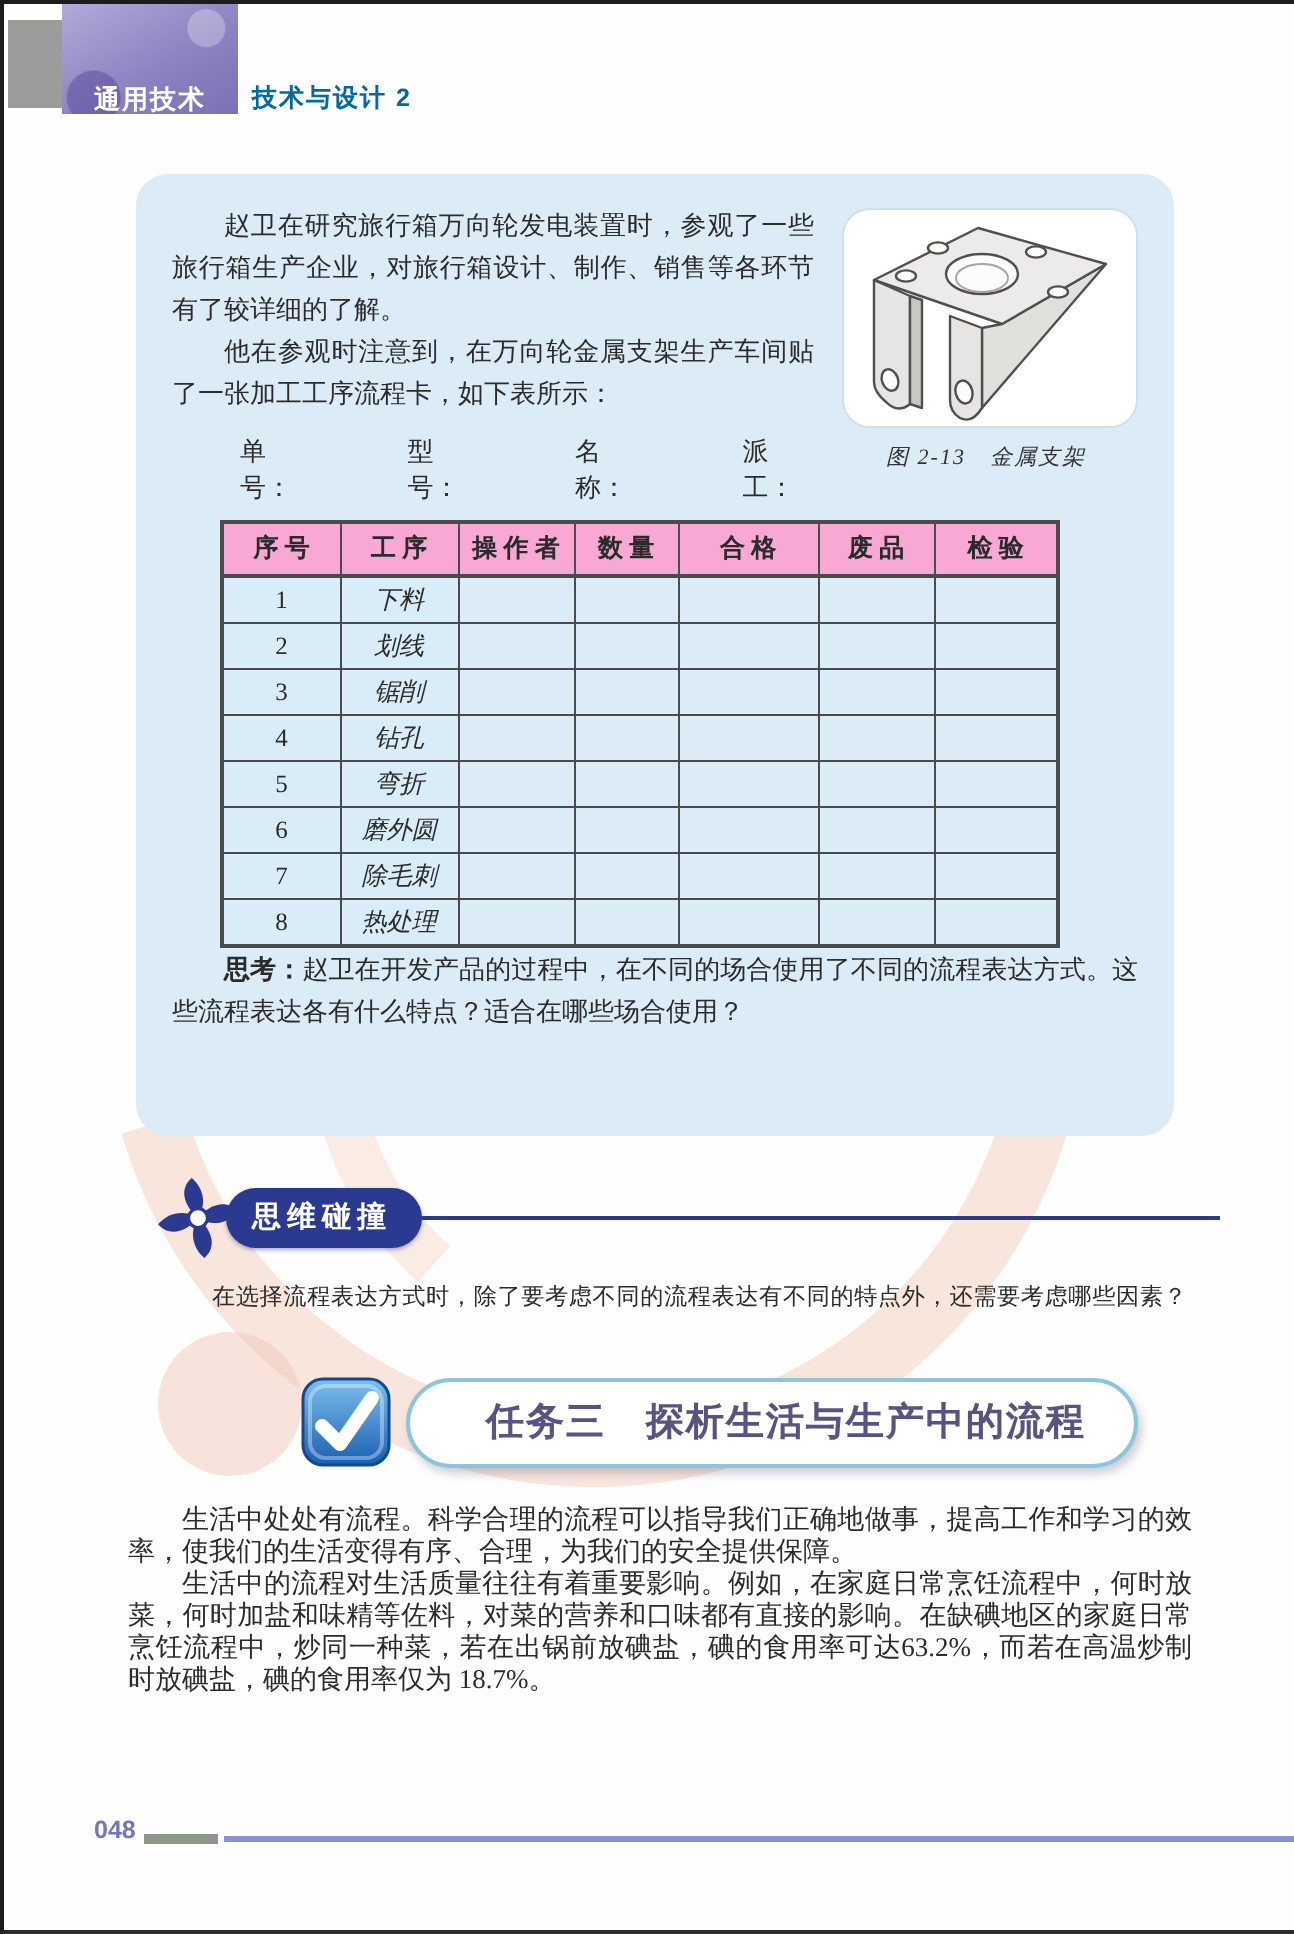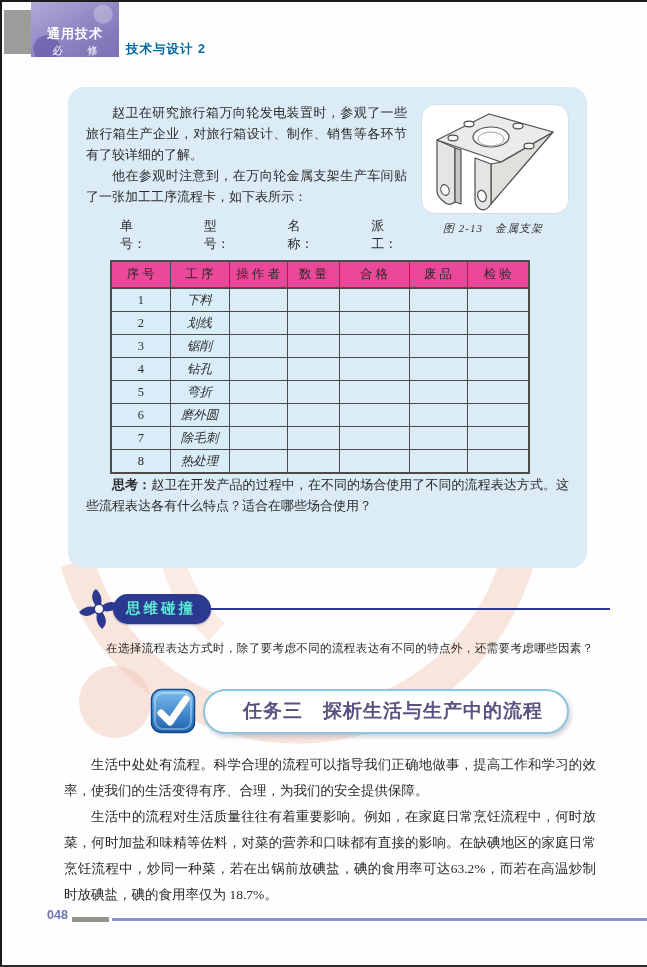--- a/index.html
+++ b/index.html
@@ -12,21 +12,21 @@
   
   .hdr-gray{position:absolute;left:2px;top:8px;width:27px;height:44px;background:#9c9c9a;}
   .hdr-purple{
     position:absolute;left:29px;top:0;width:88px;height:55px;
     background-image:
       radial-gradient(circle at 82% 22%, rgba(255,255,255,.28) 0 9px, rgba(255,255,255,0) 10px),
       radial-gradient(circle at 18% 85%, rgba(92,76,160,.55) 0 13px, rgba(92,76,160,0) 14px),
       linear-gradient(150deg,#b2aad8 0%,#8d84c2 55%,#7b70b4 100%);
     color:#fff;text-align:center;font-family:"Liberation Sans",sans-serif;
   }
-  .hdr-subject{font-size:13px;font-weight:bold;letter-spacing:1px;padding-top:23px;}
+  .hdr-subject{font-size:13px;font-weight:bold;letter-spacing:1px;padding-top:23px;margin-top:16px;}
   .hdr-level{font-size:10.5px;letter-spacing:7px;padding-left:7px;margin-top:1px;}
   .hdr-series{
     position:absolute;left:124px;top:39px;font-family:"Liberation Sans",sans-serif;
     font-weight:bold;font-size:12.5px;color:#0369a1;letter-spacing:1px;
   }
   
   .watermark{position:absolute;left:35px;top:370px;z-index:0;pointer-events:none;}
   
   .case-box{
     position:absolute;left:66px;top:85px;width:519px;height:481px;box-sizing:border-box;
@@ -42,50 +42,50 @@
   .form-line{
     display:flex;column-gap:46px;font-size:13px;margin:10px 0 7px 34px;clear:left;gap:48px;
   }
   .proc-table{
     border-collapse:collapse;margin:0 0 0 24px;font-size:12.5px;
     border:2px solid #4b4b4b;
   }
   .proc-table th,.proc-table td{
     border:1px solid #4b4b4b;text-align:center;padding:0 2px;height:22px;
   }
-  .proc-table th{background:#ec4899;font-weight:normal;height:25px;border-bottom:2px solid #4b4b4b;}
+  .proc-table th{background:#f9a8d4;font-weight:bold;height:25px;border-bottom:2px solid #4b4b4b;}
   .proc-table td.blue{background:#d9edf8;}
   .proc-table td.step{font-style:italic;}
   .mt14{margin-top:13px;}
   .mt6{margin-top:5px;}
   .think-label{font-weight:bold;}
   
   .bs-row{position:absolute;left:76px;top:586px;width:532px;display:flex;align-items:center;z-index:2;}
   .bs-pill{
-    background:#2b3990;color:#5eead4;font-family:"Liberation Sans",sans-serif;font-weight:bold;
+    background:#2b3990;color:#ffffff;font-family:"Liberation Sans",sans-serif;font-weight:bold;
     font-size:14.5px;letter-spacing:3px;padding:5px 15px 6px 13px;border-radius:15px;
     margin-left:-7px;white-space:nowrap;box-shadow:0 1px 2px rgba(40,50,120,.4);
   }
   .bs-line{flex:1;height:2px;background:#2b3990;margin-left:-1px;}
   .bs-question{
     position:absolute;left:104px;top:639px;width:492px;font-size:11.6px;
     letter-spacing:.3px;z-index:2;
   }
   
   .task{position:absolute;left:148px;top:687px;z-index:2;padding-left:32px;}
   .task-icon{position:absolute;left:0;top:-1px;z-index:3;}
   .task-pill{
     margin-left:21px;background:#fff;border:2px solid #8cc5de;border-radius:24px;
     padding:7px 24px 8px 38px;box-shadow:2px 3px 4px rgba(120,120,145,.35);
     font-family:"Liberation Sans",sans-serif;font-weight:bold;font-size:19px;
     color:#5a5280;letter-spacing:1px;white-space:nowrap;
   }
   
   .body-text{position:absolute;left:62px;top:750px;width:532px;z-index:2;}
-  .body-text p{margin:0;font-size:13.5px;line-height:26px;text-indent:2em;text-align:justify;}
+  .body-text p{margin:0;font-size:13.5px;line-height:16px;text-indent:2em;text-align:justify;}
   
   .page-num{
     position:absolute;left:45px;top:906px;font-family:"Liberation Sans",sans-serif;
     font-size:12.5px;font-weight:bold;color:#7176b8;z-index:2;
   }
   .foot-gray{position:absolute;left:70px;top:915px;width:37px;height:5px;background:#8f968b;z-index:2;}
   .foot-purple{position:absolute;left:110px;top:916px;right:0;height:3px;background:#8b90ce;z-index:2;}
 </style>
 </head>
 <body>

